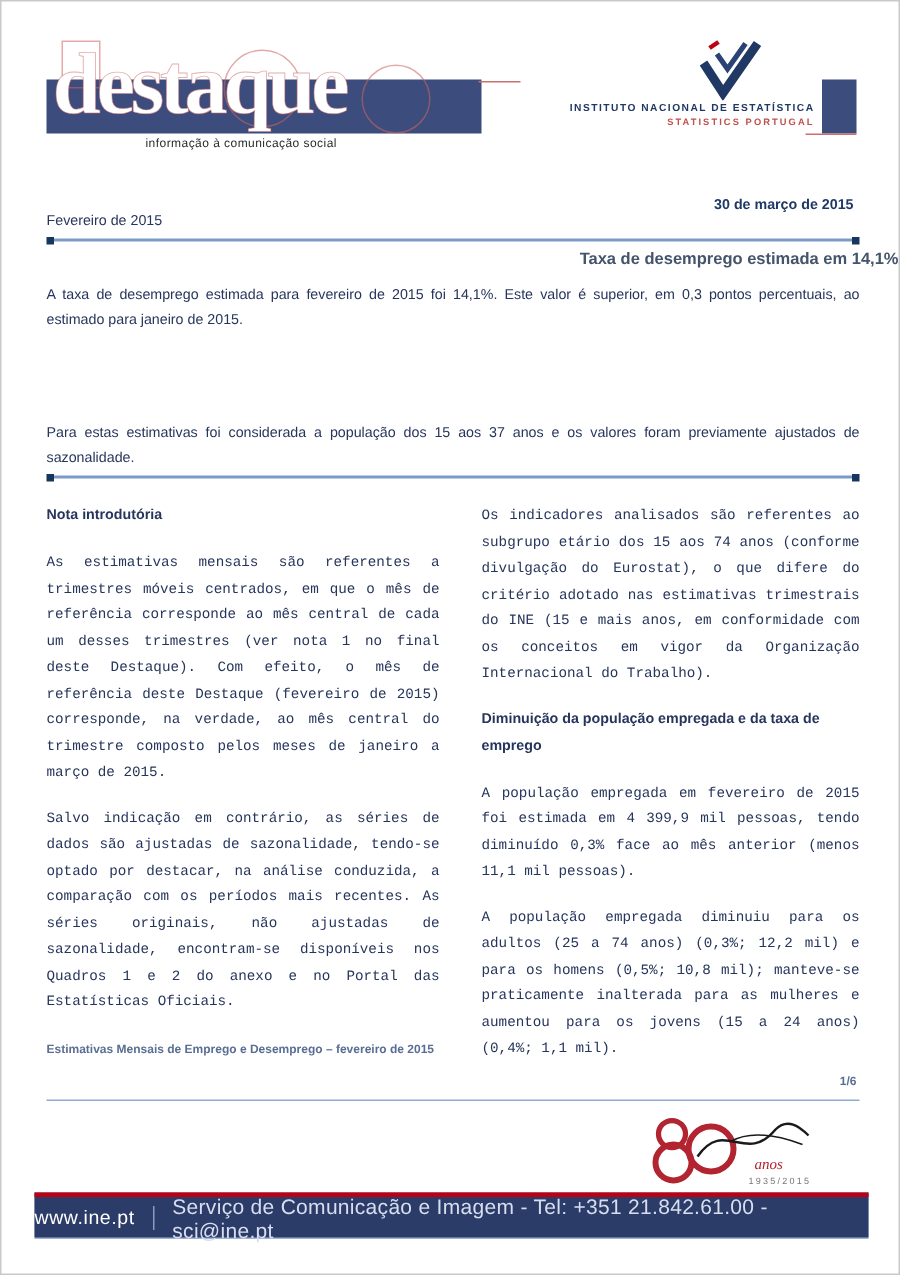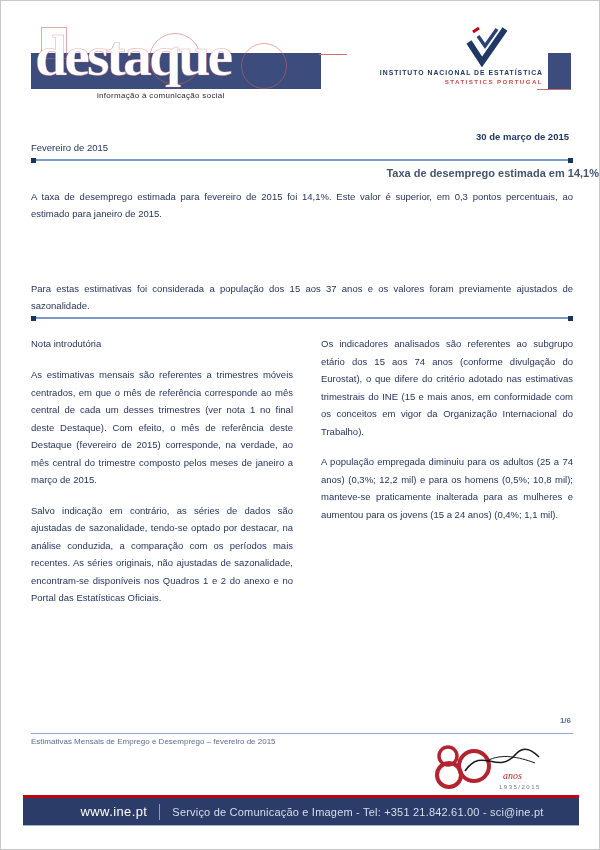--- a/index.html
+++ b/index.html
@@ -45,40 +45,39 @@
   .headline { position:absolute; left:0; top:166px; width:100%; text-align:right;
     font-size:11px; font-weight:bold; color:#44546A; }
 
   .intro-p { position:absolute; left:30px; width:542px; font-size:9.5px; line-height:17px; text-align:justify; }
   .ip1 { top:187px; } .ip2 { top:227px; } .ip3 { top:279px; }
 
   
   .col { position:absolute; top:334px; font-size:9.5px; }
   .col-left { left:30px; width:262px; }
   .col-right { left:320px; width:252px; }
-  .col-heading { font-weight:normal; font-size:9.5px; line-height:18px; margin-bottom:13px; color:#26355B; }
-  .col p.body { line-height:17.5px; text-align:justify; margin-bottom:13px; }
+  .col-heading { font-weight:bold; font-size:9.5px; line-height:18px; margin-bottom:13px; color:#26355B; }
+  .col p.body { line-height:17.5px; text-align:justify; margin-bottom:13px;font-family:Liberation Mono, monospace; }
 
   
-  .footer-ref { position:absolute; left:30px; top:736px; font-size:8px; color:#5A6E94; }
+  .footer-ref { position:absolute; left:30px; top:694px; font-size:8px; color:#5A6E94;font-weight:bold; }
   .footer-page { position:absolute; right:28px; top:715px; font-size:8px; color:#5A6E94;font-weight:bold; }
   .footer-line { position:absolute; left:30px; top:732px; width:542px; height:1px; background:#8FAAD0; }
 
   .anniv { position:absolute; left:430px; top:736px; }
 
   .bottom-bar {
     position:absolute; left:22px; top:794px; width:556px; height:30px;
     background:#2C3C68; border-top:3px solid #C00010;
-    display:flex; align-items:center; justify-content:center; gap:12px;
+    display:flex; align-items:center; gap:12px;
     box-shadow:0 1px 0 #9fb2d8;
-    padding-left:22px;
   }
   .site { color:#ffffff; font-size:13px; letter-spacing:0.4px; text-decoration:none; }
   .bar-divider { width:1px; height:16px; background:#8C9AC0; }
-  .contact { color:#D8DEF0; font-size:11px; letter-spacing:0.2px; }
+  .contact { color:#D8DEF0; font-size:14px; letter-spacing:0.2px; }
 </style>
 </head>
 <body>
 
 <div class="page">
 
   <div class="logo-band"></div>
   <div class="logo-deco deco-rect"></div>
   <div class="logo-deco deco-circle-1"></div>
   <div class="logo-deco deco-circle-2"></div>
@@ -119,20 +118,22 @@
   </div>
 
   <div class="col col-left">
     <div class="col-heading">Nota introdutória</div>
     <p class="body">As estimativas mensais são referentes a trimestres móveis centrados, em que o mês de referência corresponde ao mês central de cada um desses trimestres (ver nota 1 no final deste Destaque). Com efeito, o mês de referência deste Destaque (fevereiro de 2015) corresponde, na verdade, ao mês central do trimestre composto pelos meses de janeiro a março de 2015.</p>
     <p class="body">Salvo indicação em contrário, as séries de dados são ajustadas de sazonalidade, tendo-se optado por destacar, na análise conduzida, a comparação com os períodos mais recentes. As séries originais, não ajustadas de sazonalidade, encontram-se disponíveis nos Quadros 1 e 2 do anexo e no Portal das Estatísticas Oficiais.</p>
   </div>
 
   <div class="col col-right">
     <p class="body">Os indicadores analisados são referentes ao subgrupo etário dos 15 aos 74 anos (conforme divulgação do Eurostat), o que difere do critério adotado nas estimativas trimestrais do INE (15 e mais anos, em conformidade com os conceitos em vigor da Organização Internacional do Trabalho).</p>
+    <div class="col-heading">Diminuição da população empregada e da taxa de emprego</div>
+    <p class="body">A população empregada em fevereiro de 2015 foi estimada em 4 399,9 mil pessoas, tendo diminuído 0,3% face ao mês anterior (menos 11,1 mil pessoas).</p>
     <p class="body">A população empregada diminuiu para os adultos (25 a 74 anos) (0,3%; 12,2 mil) e para os homens (0,5%; 10,8 mil); manteve-se praticamente inalterada para as mulheres e aumentou para os jovens (15 a 24 anos) (0,4%; 1,1 mil).</p>
   </div>
 
   <div class="footer-ref">Estimativas Mensais de Emprego e Desemprego – fevereiro de 2015</div>
   <div class="footer-page">1/6</div>
   <div class="footer-line"></div>
 
   <svg class="anniv" width="120" height="56" viewBox="0 0 120 56">
     <circle cx="17" cy="19" r="9" stroke="#B22430" stroke-width="3.5" fill="none"></circle>
     <circle cx="18" cy="38" r="12" stroke="#B22430" stroke-width="4" fill="none"></circle>

